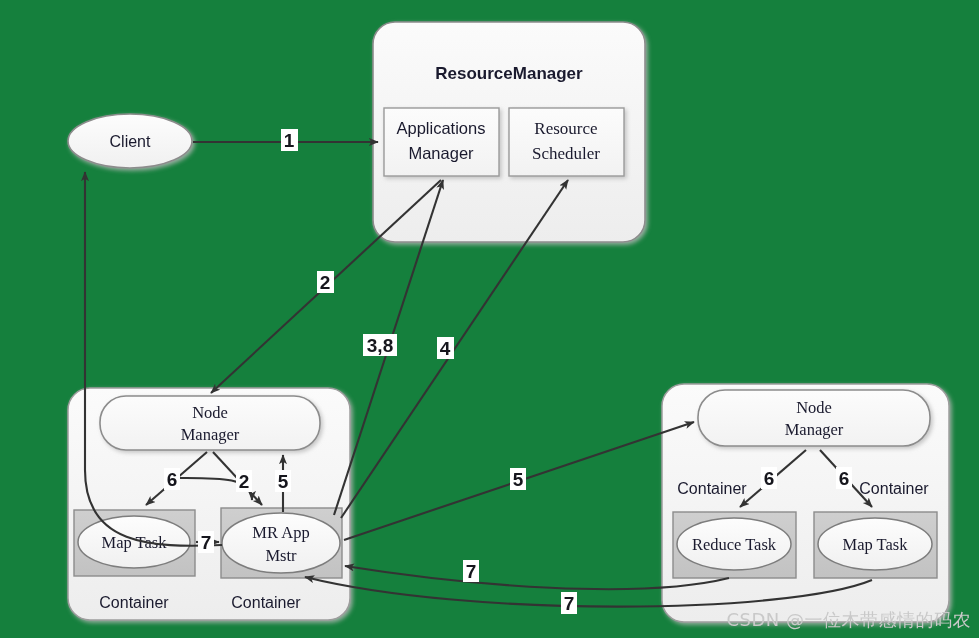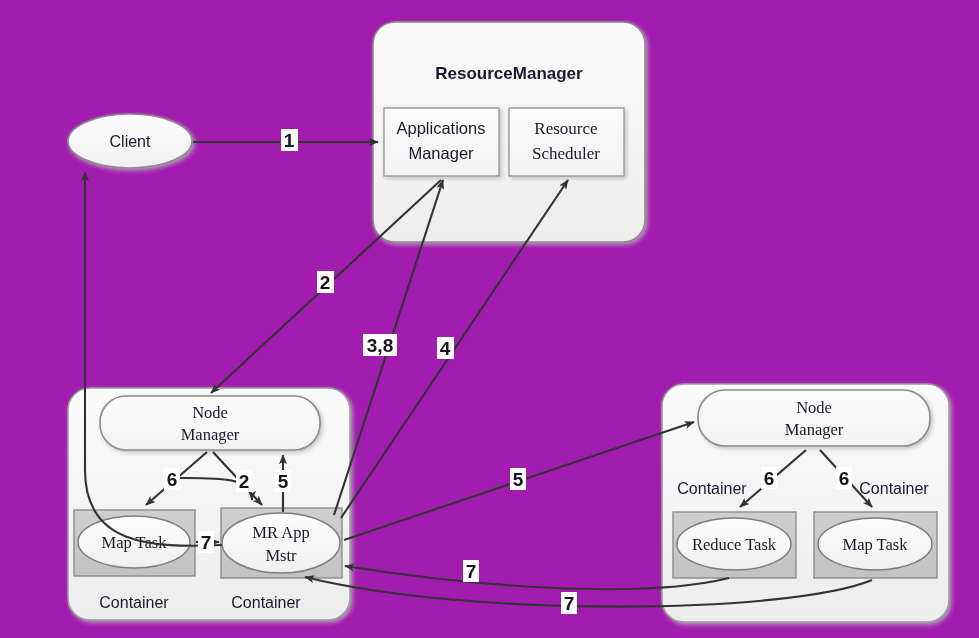--- a/index.html
+++ b/index.html
@@ -7,21 +7,21 @@
     padding: 0;
     background: #ffffff;
   }
   body {
     font-family: "Liberation Serif", "DejaVu Serif", serif;
   }
   #canvas {
     position: relative;
     width: 979px;
     height: 638px;
-    background: #a21caf;
+    background: #15803d;
     overflow: hidden;
   }
   svg.layer {
     position: absolute;
     left: 0;
     top: 0;
     width: 979px;
     height: 638px;
   }
   #edges { z-index: 5; }
@@ -242,13 +242,14 @@
     <g>
       <rect class="edge-num-bg" x="463" y="560" width="16" height="22"></rect>
       <text class="edge-num" x="471" y="578" text-anchor="middle">7</text>
     </g>
     <g>
       <rect class="edge-num-bg" x="561" y="592" width="16" height="22"></rect>
       <text class="edge-num" x="569" y="610" text-anchor="middle">7</text>
     </g>
   </svg>
 
+  <div class="watermark">CSDN @一位木带感情的码农</div>
 </div>
 
 </body></html>

